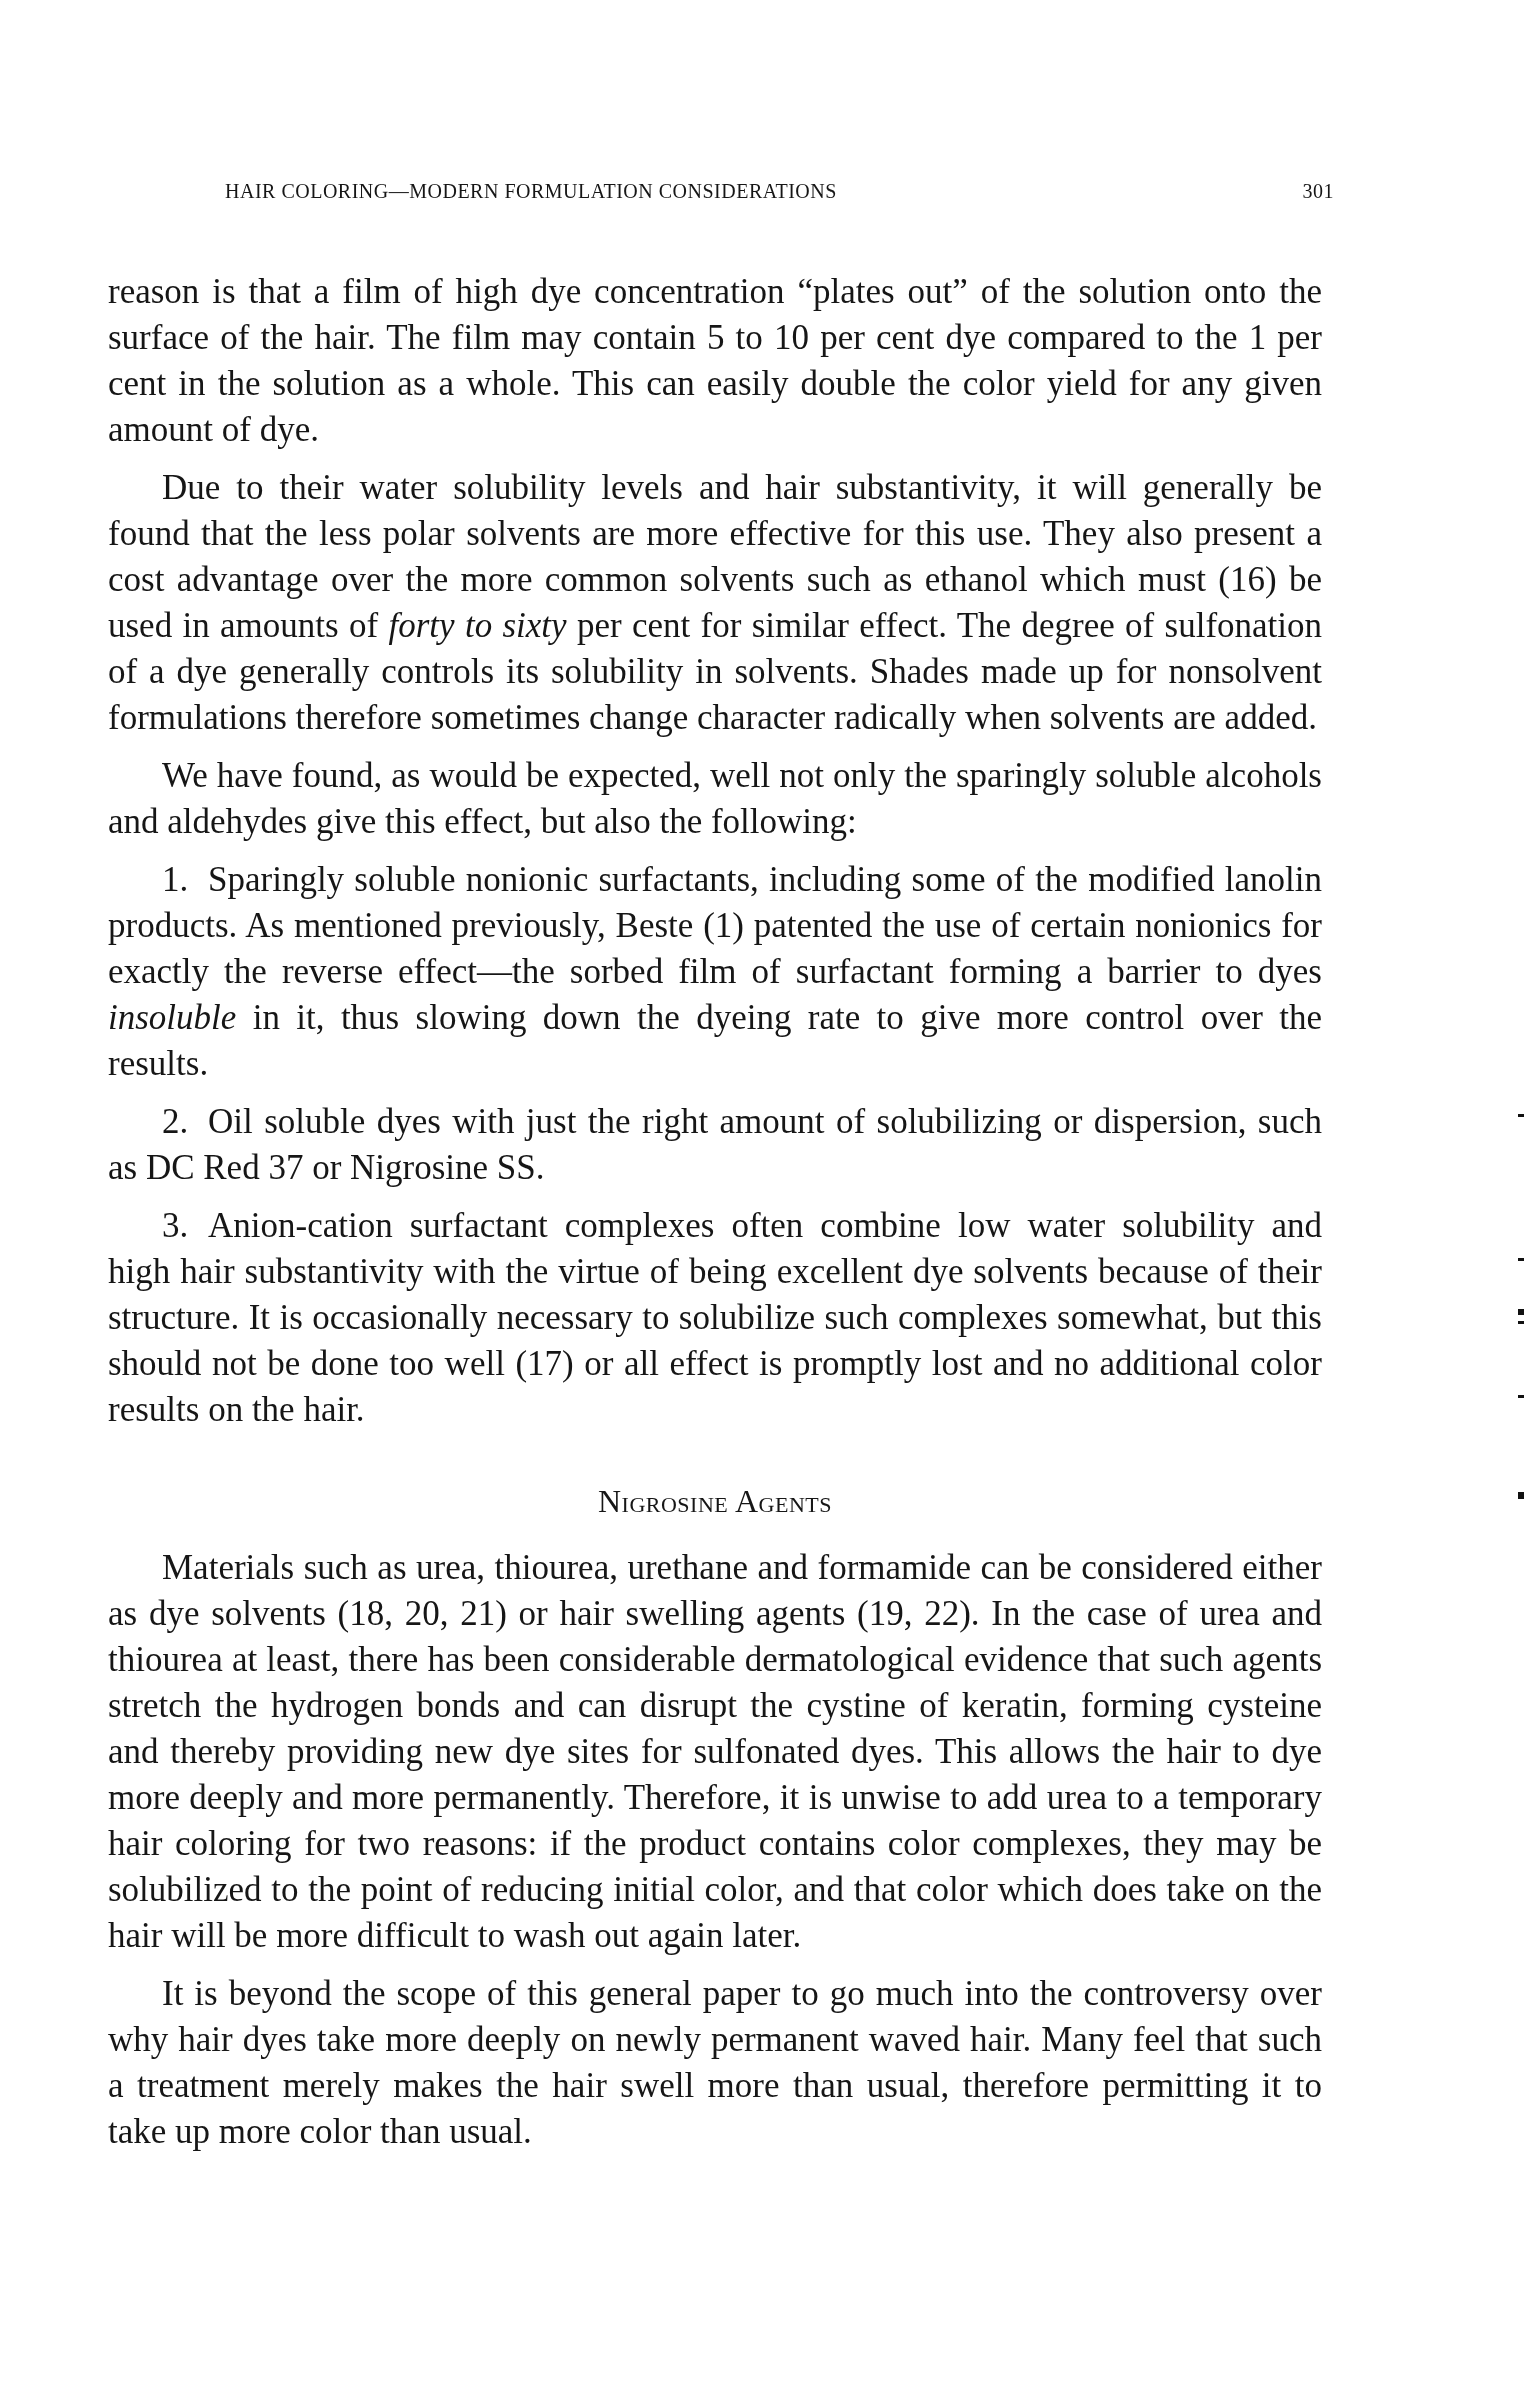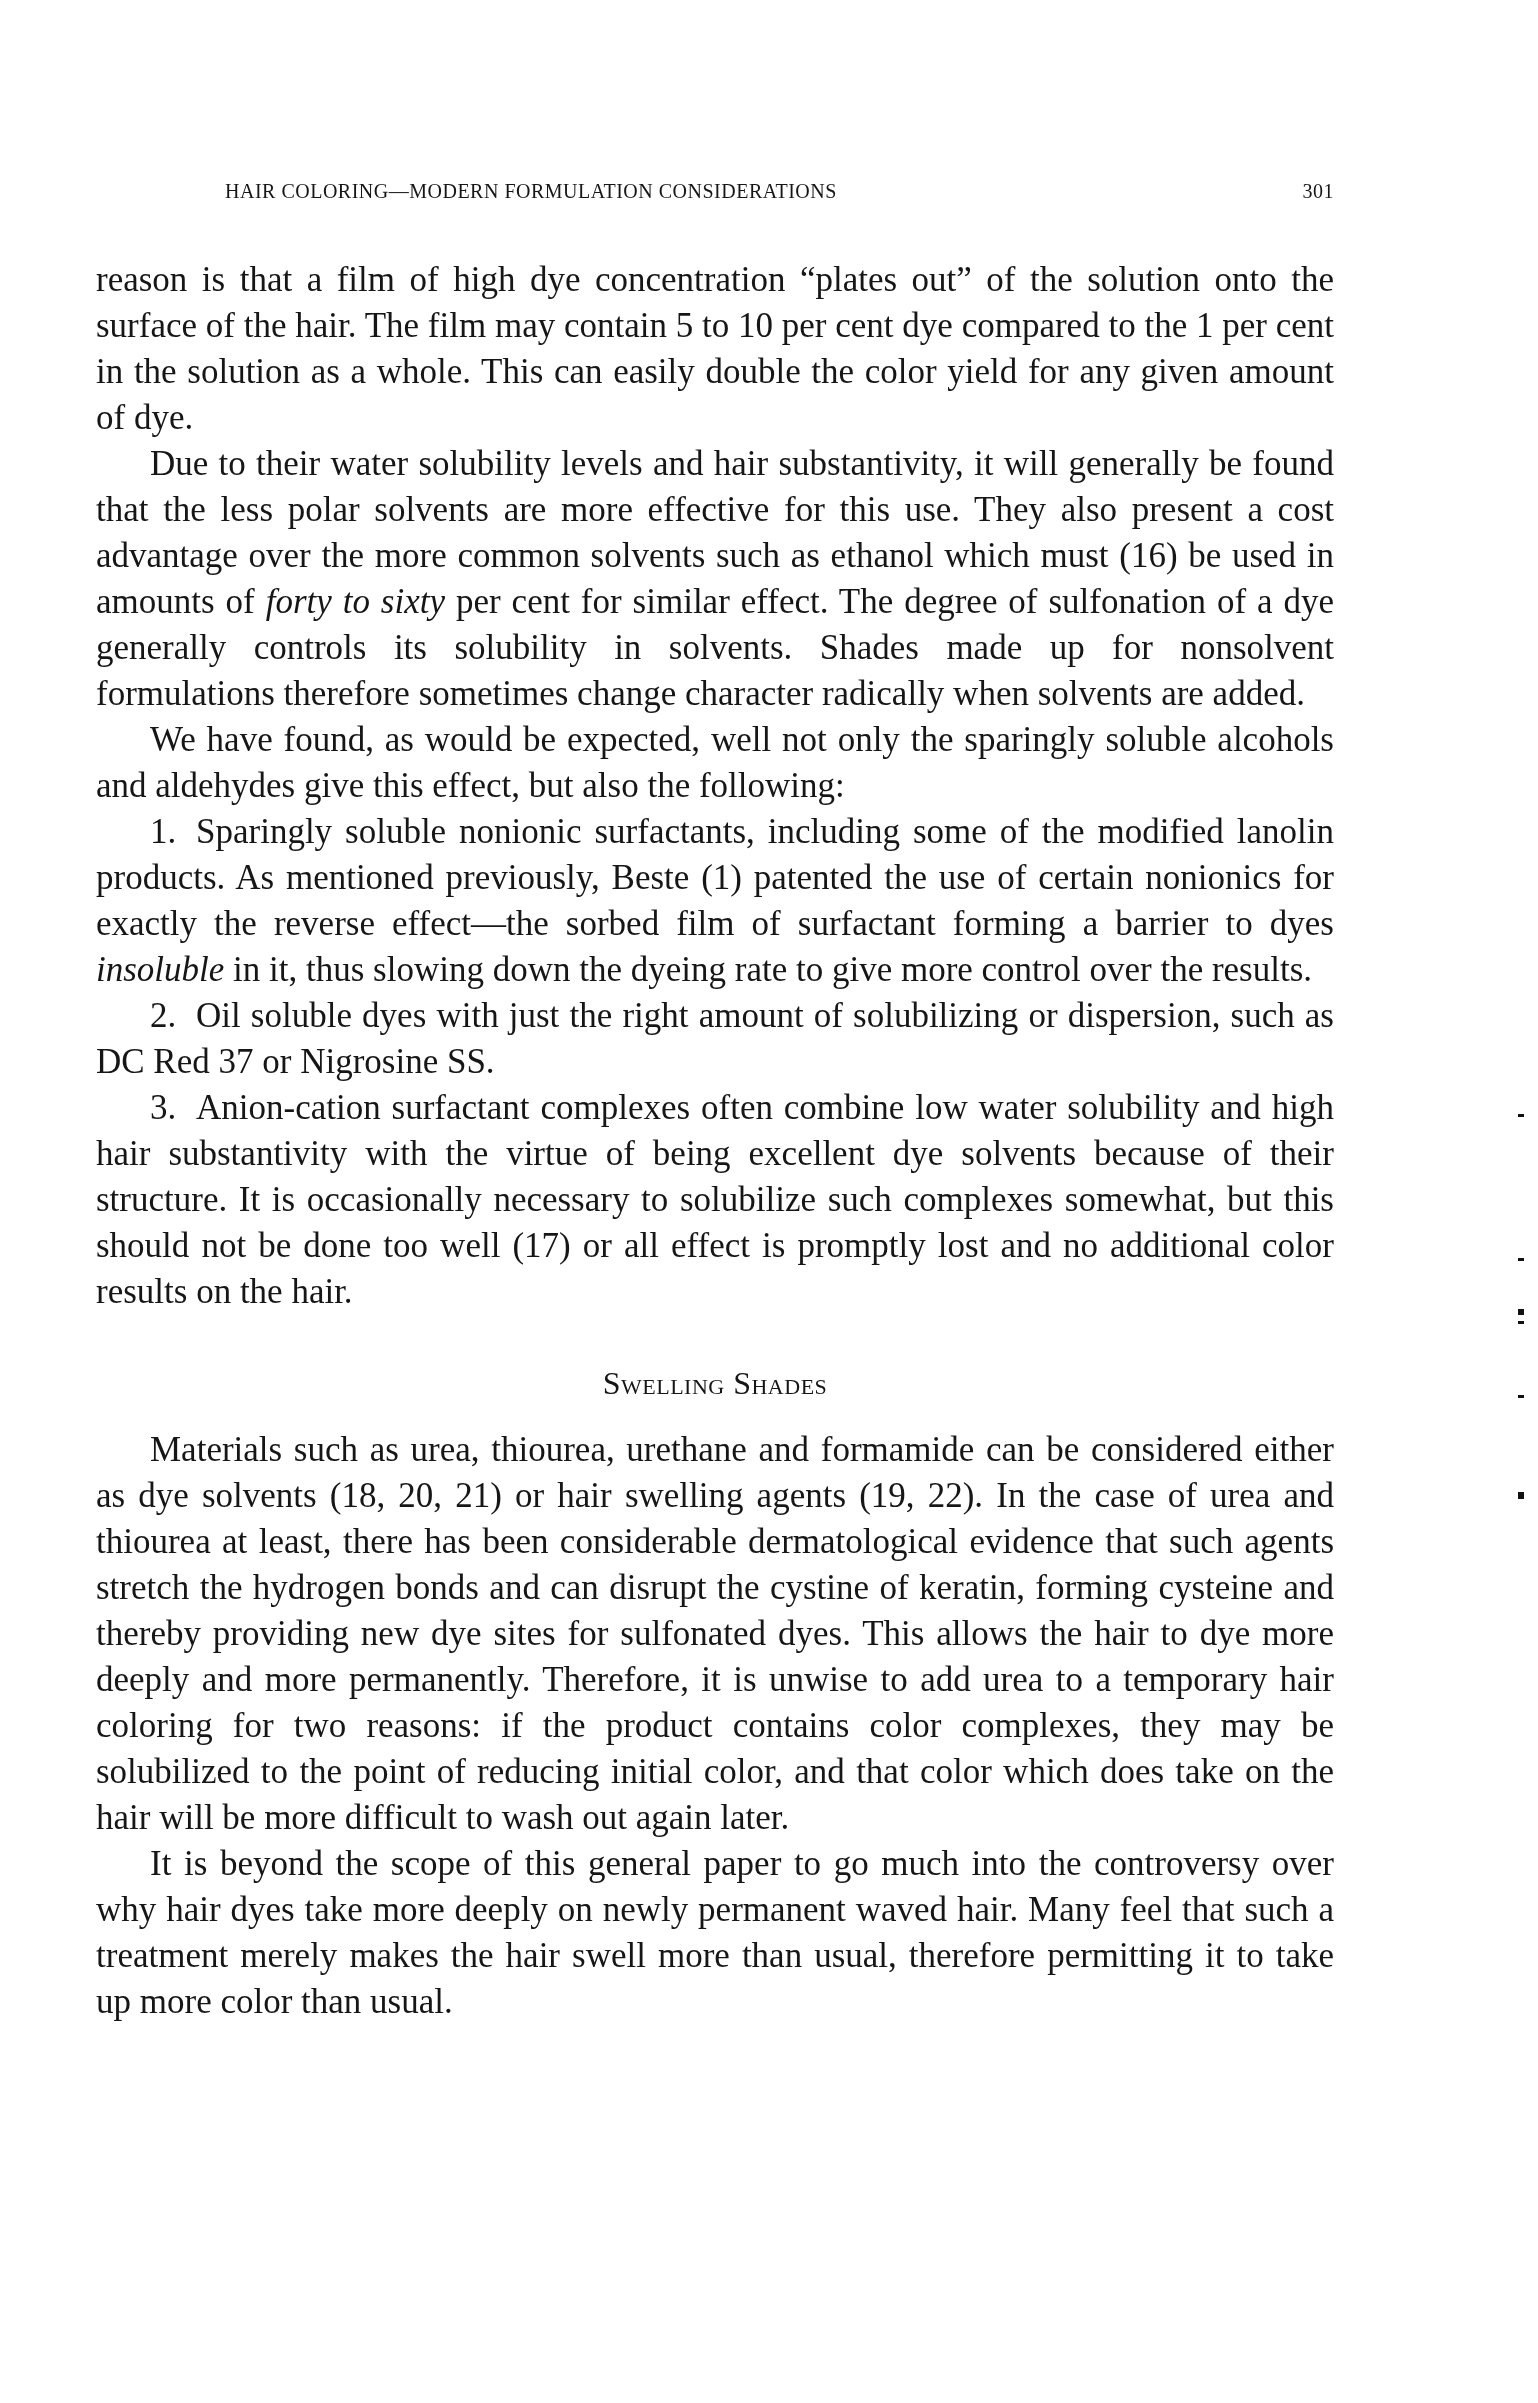--- a/index.html
+++ b/index.html
@@ -3,21 +3,21 @@
 <meta charset="utf-8">
 <style>
   html, body { margin:0; padding:0; background:#ffffff; }
   body { width:1539px; height:2404px; position:relative; overflow:hidden; color:#161616;
          font-family:"Liberation Serif","DejaVu Serif",serif; }
   .running-head { position:absolute; top:180px; left:225px; width:1109px; height:38px;
          font-size:20px; letter-spacing:0.5px; }
   .running-head .title { position:absolute; left:0; top:0; }
   .running-head .pageno { position:absolute; right:0; top:0; }
   .body-text { position:absolute; left:96px; top:257px; width:1238px; font-size:35px; line-height:46px; }
-  .body-text p { margin:0; text-align:justify; text-align-last:auto; }
+  .body-text p { margin:12px; text-align:justify; text-align-last:auto; }
   .indent { text-indent:54px; }
   .section-heading { text-align:center; font-variant:small-caps; font-size:32px; margin:45px 0 21px 0; letter-spacing:0.5px; }
   .list-num { display:inline-block; width:46px; text-indent:0; }
   em { font-style:italic; }
   .margin-mark { position:absolute; left:1518px; background:#111; width:5.7px; height:2.8px; }
 </style>
 </head>
 <body>
 
 <div class="running-head">
@@ -27,21 +27,21 @@
 
 <div class="body-text">
   <div id="paras-a">
       <p><span>reason is that a film of high dye concentration “plates out” of the solution onto the surface of the hair.  The film may contain 5 to 10 per cent dye compared to the 1 per cent in the solution as a whole.  This can easily double the color yield for any given amount of dye.</span></p>
       <p class="indent"><span>Due to their water solubility levels and hair substantivity, it will generally be found that the less polar solvents are more effective for this use. They also present a cost advantage over the more common solvents such as ethanol which must (16) be used in amounts of </span><em>forty to sixty</em><span> per cent for similar effect.  The degree of sulfonation of a dye generally controls its solubility in solvents.  Shades made up for nonsolvent formulations therefore sometimes change character radically when solvents are added.</span></p>
       <p class="indent"><span>We have found, as would be expected, well not only the sparingly soluble alcohols and aldehydes give this effect, but also the following:</span></p>
       <p class="indent"><span class="list-num">1.</span><span>Sparingly soluble nonionic surfactants, including some of the modified lanolin products.  As mentioned previously, Beste (1) patented the use of certain nonionics for exactly the reverse effect—the sorbed film of surfactant forming a barrier to dyes </span><em>insoluble</em><span> in it, thus slowing down the dyeing rate to give more control over the results.</span></p>
       <p class="indent"><span class="list-num">2.</span><span>Oil soluble dyes with just the right amount of solubilizing or dispersion, such as DC Red 37 or Nigrosine SS.</span></p>
       <p class="indent"><span class="list-num">3.</span><span>Anion-cation surfactant complexes often combine low water solubility and high hair substantivity with the virtue of being excellent dye solvents because of their structure.  It is occasionally necessary to solubilize such complexes somewhat, but this should not be done too well (17) or all effect is promptly lost and no additional color results on the hair.</span></p>
     </div>
-  <div class="section-heading">Swelling Shades</div>
+  <div class="section-heading">Nigrosine Agents</div>
   <div id="paras-b">
       <p class="indent"><span>Materials such as urea, thiourea, urethane and formamide can be considered either as dye solvents (18, 20, 21) or hair swelling agents (19, 22). In the case of urea and thiourea at least, there has been considerable dermatological evidence that such agents stretch the hydrogen bonds and can disrupt the cystine of keratin, forming cysteine and thereby providing new dye sites for sulfonated dyes.  This allows the hair to dye more deeply and more permanently.  Therefore, it is unwise to add urea to a temporary hair coloring for two reasons:  if the product contains color complexes, they may be solubilized to the point of reducing initial color, and that color which does take on the hair will be more difficult to wash out again later.</span></p>
       <p class="indent"><span>It is beyond the scope of this general paper to go much into the controversy over why hair dyes take more deeply on newly permanent waved hair. Many feel that such a treatment merely makes the hair swell more than usual, therefore permitting it to take up more color than usual.</span></p>
     </div>
 </div>
 
 <div class="margin-mark" style="top:1114px"></div>
 <div class="margin-mark" style="top:1258px"></div>
 <div class="margin-mark" style="top:1309px;height:5.7px"></div>
 <div class="margin-mark" style="top:1321px"></div>

